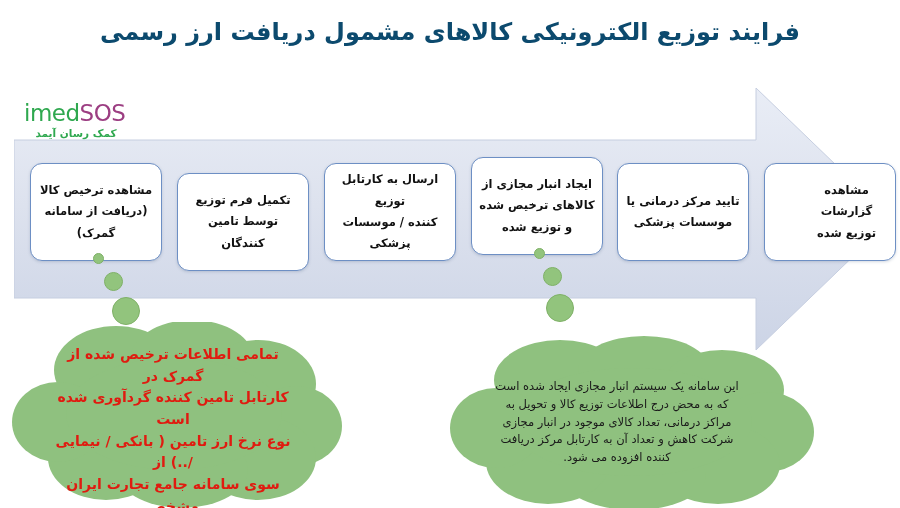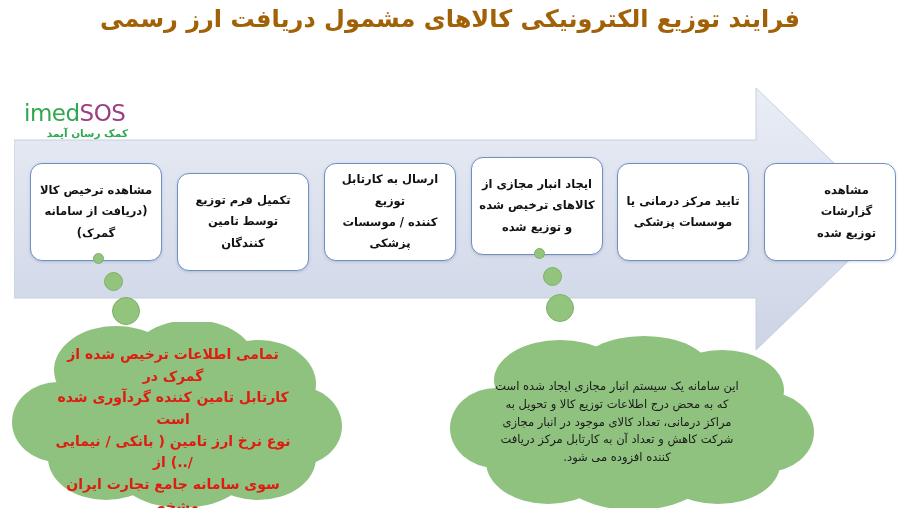--- a/index.html
+++ b/index.html
@@ -11,27 +11,27 @@
     width: 900px;
     height: 508px;
     position: relative;
     overflow: hidden;
     font-family: "DejaVu Sans", "Liberation Sans", sans-serif;
   }
 
   
   .title {
     position: absolute;
-    top: 3px;
+    top: 16px;
     left: 0;
     width: 900px;
     text-align: center;
     font-size: 24px;
     font-weight: bold;
-    color: #a16207;
+    color: #0c4a6e;
     direction: rtl;
     line-height: 1.35;
     letter-spacing: 0px;
   }
 
   
   .logo {
     position: absolute;
     left: 24px;
     top: 102px;
@@ -45,21 +45,21 @@
     line-height: 1;
   }
   .logo-imed { color: #2fa84f; }
   .logo-sos  { color: #9c3e82; }
   .logo-sub {
     margin-top: 2px;
     font-size: 10.5px;
     font-weight: bold;
     color: #2fa84f;
     direction: rtl;
-    text-align: right;
+    text-align: center;
     width: 104px;
   }
 
   
   .arrow-wrap {
     position: absolute;
     left: 14px;
     top: 88px;
     width: 878px;
     height: 262px;

